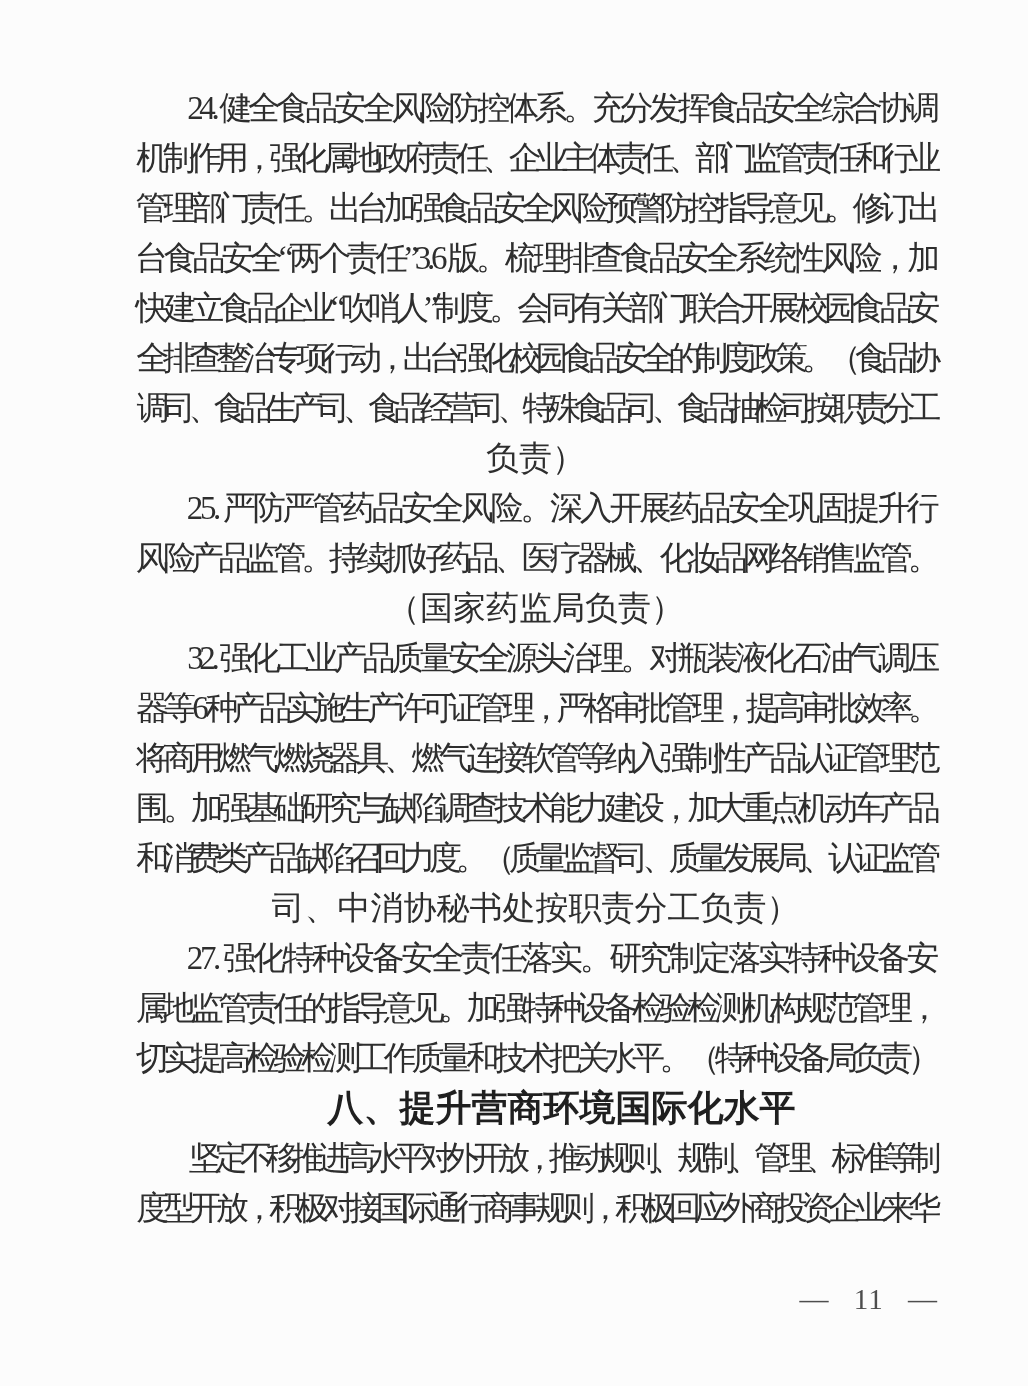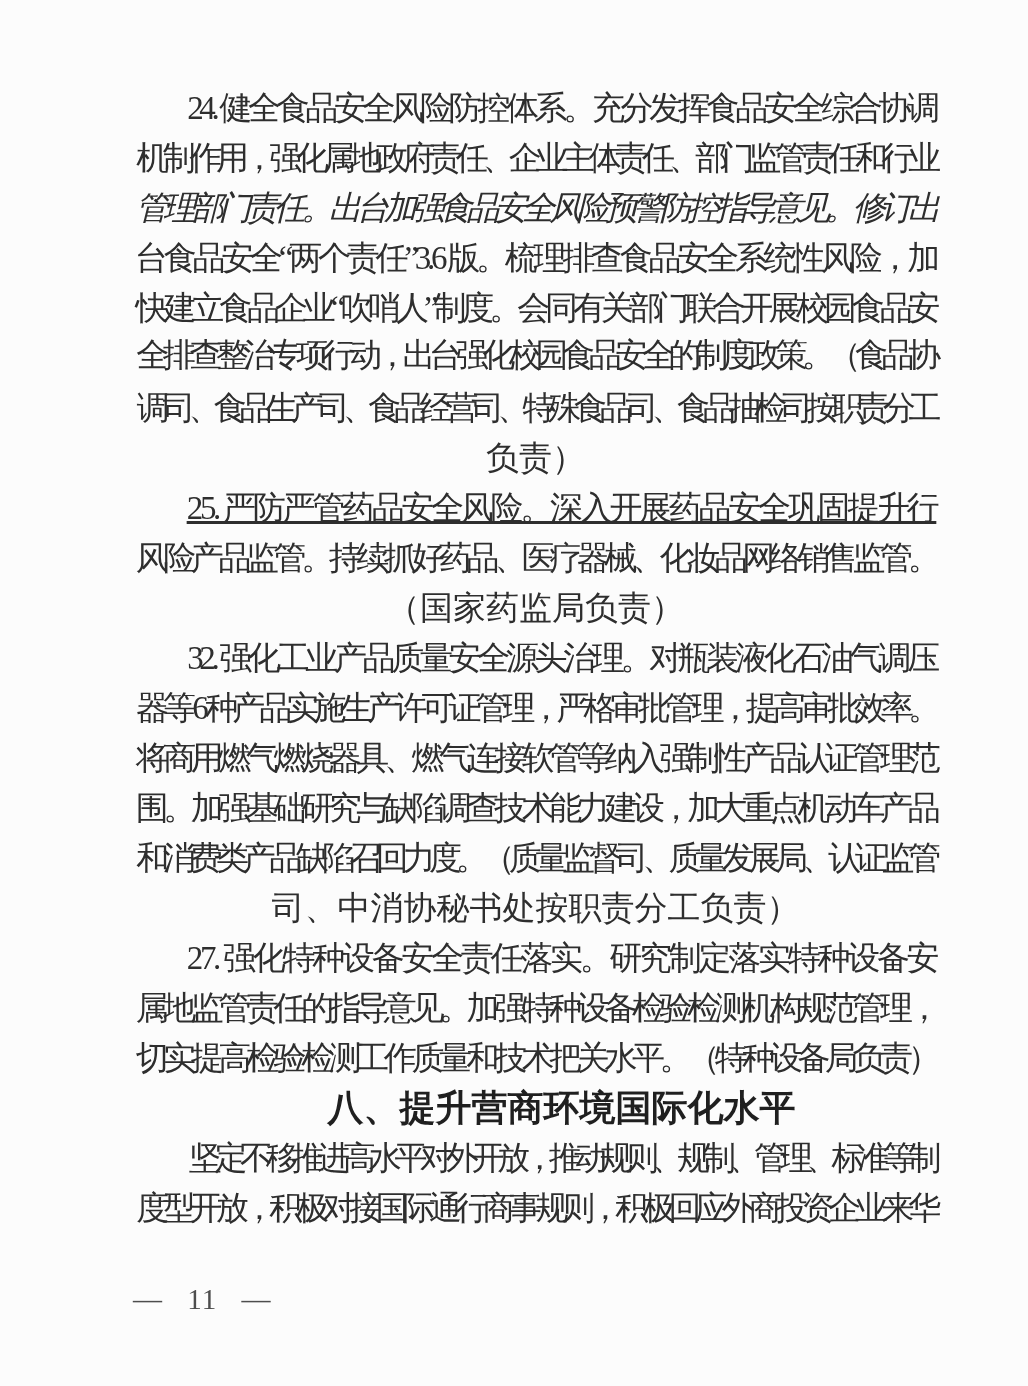--- a/index.html
+++ b/index.html
@@ -44,43 +44,44 @@
     font-size: 36px;
     color: #1f1f1f;
   }
   .page-number {
     position: absolute;
     left: 133px;
     top: 1282px;
     width: 805px;
     height: 34px;
     line-height: 34px;
+    text-align: right;
     font-size: 29px;
     color: #4d4d4d;
     word-spacing: 16px;
     letter-spacing: 1px;
   }
 </style>
 </head>
 <body>
 
 <div class="page">
   <div class="content" id="content">
       <div class="para body">
         <div class="line indent justify" style="letter-spacing: -4.34px;">24. 健全食品安全风险防控体系。充分发挥食品安全综合协调</div>
         <div class="line justify" style="letter-spacing: -6.38px;">机制作用，强化属地政府责任、企业主体责任、部门监管责任和行业</div>
-        <div class="line justify" style="letter-spacing: -5.43px; font-style: italic;">管理部门责任。出台加强食品安全风险预警防控指导意见。修订出</div>
+        <div class="line justify" style="letter-spacing: -5.43px;">管理部门责任。出台加强食品安全风险预警防控指导意见。修订出</div>
         <div class="line justify" style="letter-spacing: -4.25px;">台食品安全“两个责任”3.6 版。梳理排查食品安全系统性风险，加</div>
         <div class="line justify" style="letter-spacing: -5.11px;">快建立食品企业“吹哨人”制度。会同有关部门联合开展校园食品安</div>
-        <div class="line justify" style="letter-spacing: -6.38px; font-family: Liberation Mono, monospace;">全排查整治专项行动，出台强化校园食品安全的制度政策。（食品协</div>
+        <div class="line justify" style="letter-spacing: -6.38px;">全排查整治专项行动，出台强化校园食品安全的制度政策。（食品协</div>
         <div class="line justify" style="letter-spacing: -7.27px;">调司、食品生产司、食品经营司、特殊食品司、食品抽检司按职责分工</div>
         <div class="line" style="letter-spacing: 0px;">负责）</div>
       </div>
       <div class="para body">
-        <div class="line indent justify" style="letter-spacing: -3.28px; text-decoration: underline;">25. 严防严管药品安全风险。深入开展药品安全巩固提升行</div>
+        <div class="line indent justify" style="letter-spacing: -3.28px;">25. 严防严管药品安全风险。深入开展药品安全巩固提升行</div>
         <div class="line justify" style="letter-spacing: -5.43px;">风险产品监管。持续抓好药品、医疗器械、化妆品网络销售监管。</div>
         <div class="line" style="letter-spacing: 0px;">（国家药监局负责）</div>
       </div>
       <div class="para body">
         <div class="line indent justify" style="letter-spacing: -4.34px;">32. 强化工业产品质量安全源头治理。对瓶装液化石油气调压</div>
         <div class="line justify" style="letter-spacing: -5.97px;">器等 6 种产品实施生产许可证管理，严格审批管理，提高审批效率。</div>
         <div class="line justify" style="letter-spacing: -5.43px;">将商用燃气燃烧器具、燃气连接软管等纳入强制性产品认证管理范</div>
         <div class="line justify" style="letter-spacing: -5.43px;">围。加强基础研究与缺陷调查技术能力建设，加大重点机动车产品</div>
         <div class="line justify" style="letter-spacing: -6.38px;">和消费类产品缺陷召回力度。（质量监督司、质量发展局、认证监管</div>
         <div class="line" style="letter-spacing: 0px;">司、中消协秘书处按职责分工负责）</div>

